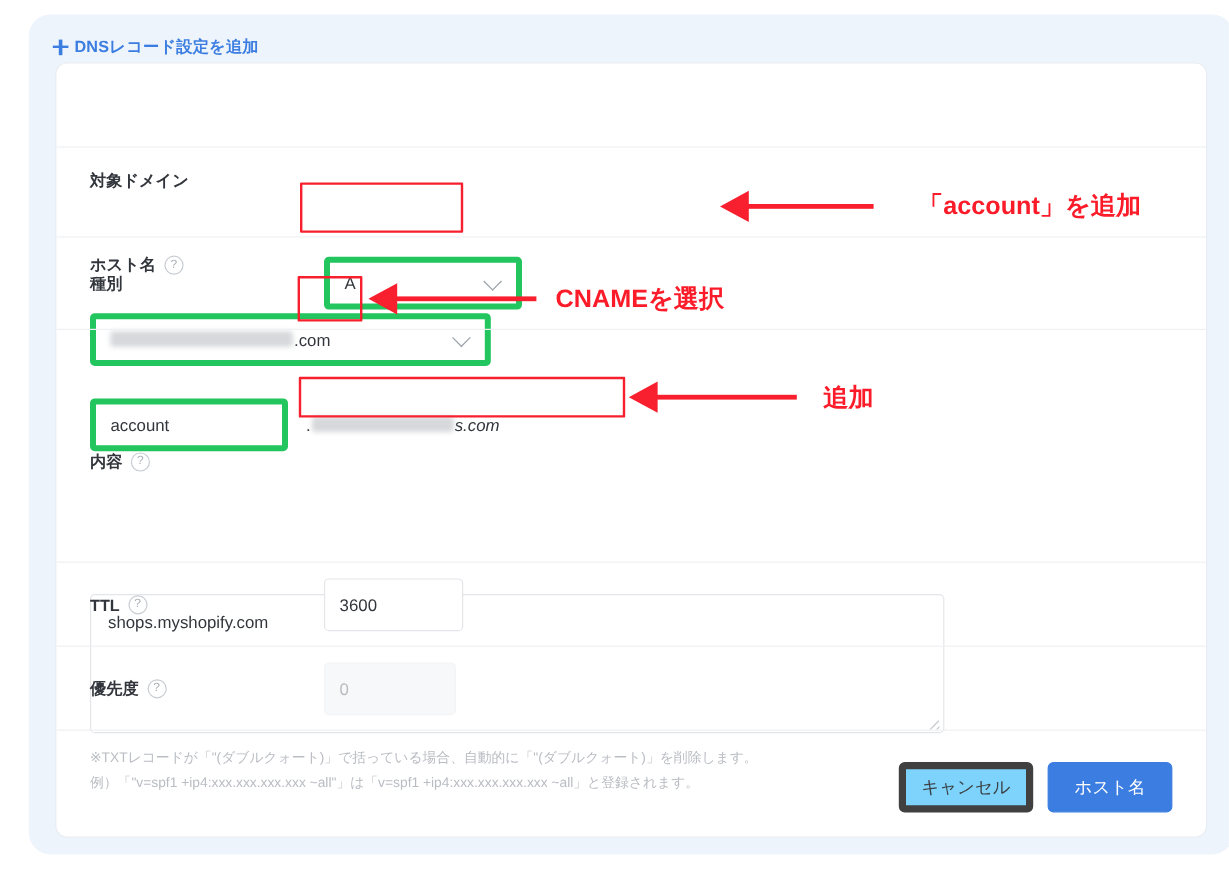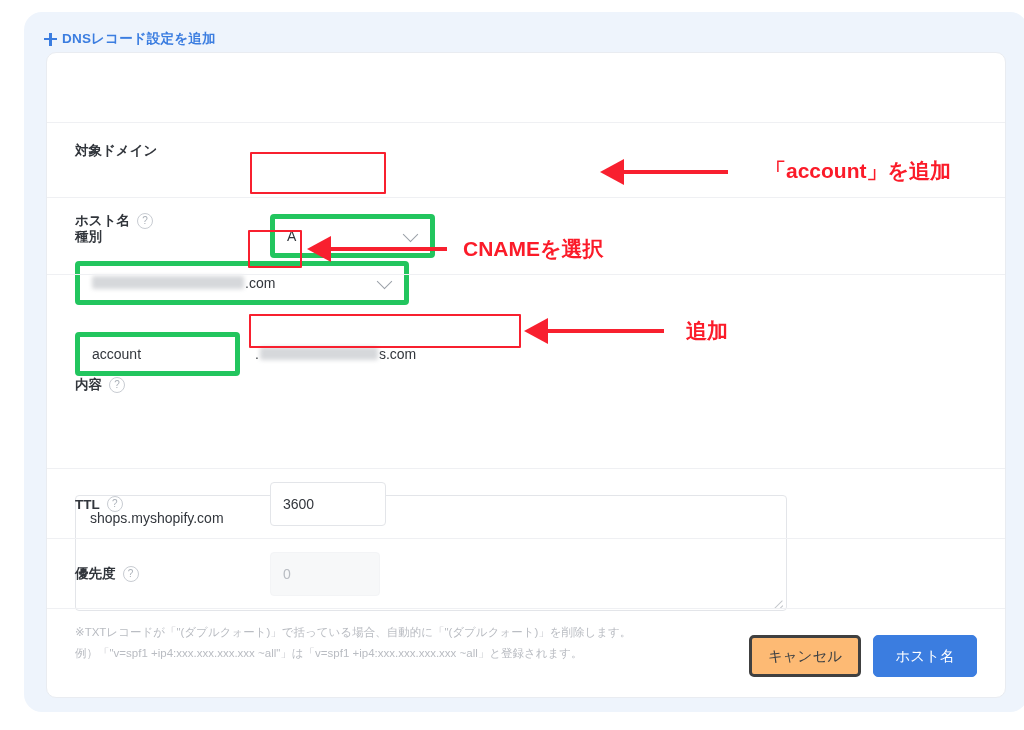--- a/index.html
+++ b/index.html
@@ -195,22 +195,22 @@
     height: 42px;
     border-radius: 5px;
     display: inline-flex;
     align-items: center; justify-content: center;
     font-size: 14.5px;
     cursor: pointer;
     white-space: nowrap;
   }
   .btn-cancel {
     width: 112px;
-    background: #fdba74;
-    border: 3px solid #404040;
+    background: #7dd3fc;
+    border: 6px solid #404040;
     color: #3c4044;
   }
   .btn-primary {
     width: 104px;
     background: #3b7de0;
     border: 1px solid #3b7de0;
     color: #fff;
   }
 
   
@@ -277,21 +277,21 @@
             <span>ホスト名</span>
             <span class="help-icon">?</span>
           </div>
           <div class="row-field">
             <div class="text-box" style="width:165px; margin-top:14px;">
               <span>account</span>
             </div>
             <div style="position:absolute; left:180px; top:14px; height:44px; display:flex; align-items:center; font-size:14px; color:#32363c;">
               <span style="color:#32363c;">.</span>
               <span class="redact" style="width:118px; margin-left:1px;"></span>
-              <span style="margin-left:1px;">s.com</span>
+              <span style="margin-left:1px;font-style:italic;">s.com</span>
             </div>
           </div>
         </div>
 
         <div class="row" style="height:77px;">
           <div class="row-label" style="height:77px;">
             <span>種別</span>
           </div>
           <div class="row-field">
             <div class="select-box" style="width:165px; margin-top:16px;">

